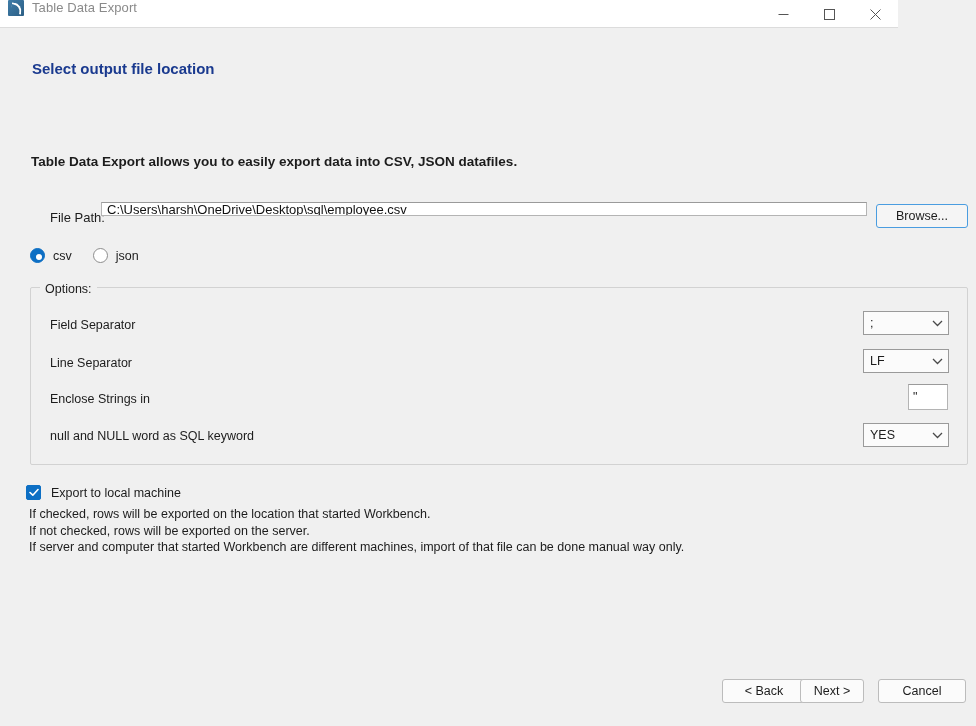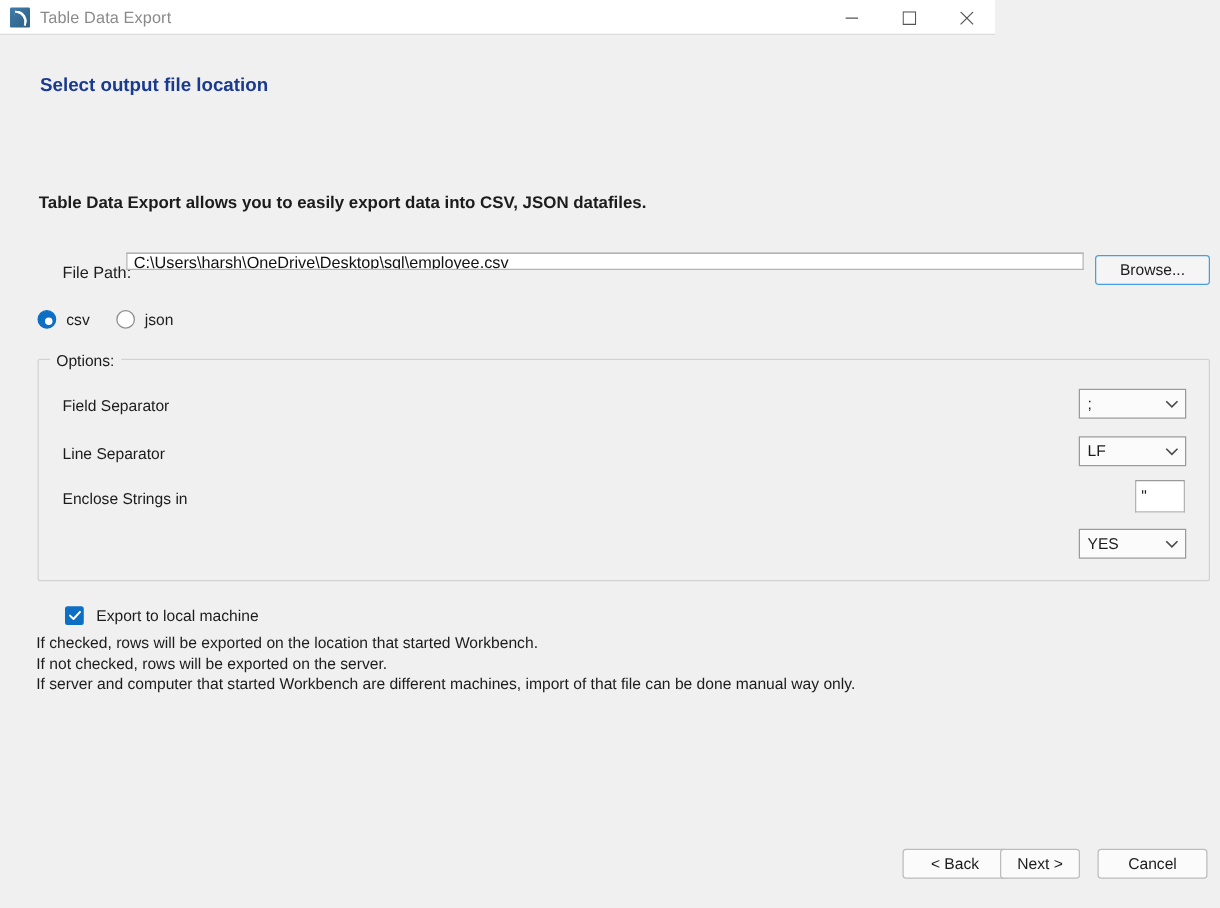--- a/index.html
+++ b/index.html
@@ -12,24 +12,24 @@
   }
   .window {
     position: relative;
     width: 976px; height: 726px;
     background: #f0f0f0;
   }
 
   
   .titlebar {
     position: absolute; top: 0; left: 0;
-    width: 796px; height: 28px;
+    width: 898px; height: 28px;
     background: #ffffff;
     border-bottom: 1px solid #dcdcdc;
-    display: flex; align-items: center;
+    display: flex; 
   }
   .app-icon {
     width: 16px; height: 16px;
     margin-left: 8px; margin-right: 8px;
     background: linear-gradient(135deg, #3f7ca8 0%, #2c5f85 100%);
     border-radius: 1px;
     position: relative; flex: none;
   }
   .app-icon::before {
     content: "";
@@ -173,21 +173,21 @@
     border: 1px solid #b4b4b4;
     border-top-color: #9a9a9a;
     font-family: "Liberation Sans", sans-serif;
     font-size: 12.5px; color: #1c1c1c;
     padding: 0 4px;
     outline: none;
   }
 
   
   .cbrow {
-    position: absolute; left: 52px; top: 485px;
+    position: absolute; left: 26px; top: 485px;
     display: flex; align-items: center; cursor: default;
   }
   .cbox {
     width: 15px; height: 15px;
     border-radius: 2px;
     background: #0d6fc4;
     border: 1px solid #0d6fc4;
     display: flex; align-items: center; justify-content: center;
     flex: none;
   }
@@ -285,20 +285,21 @@
     <span class="chev">
       <svg width="11" height="7" viewBox="0 0 11 7">
           <polyline points="1,1 5.5,5.5 10,1" fill="none" stroke="#4a4a4a" stroke-width="1.3"></polyline>
         </svg>
     </span>
   </div>
 
   <div class="opt-label opt-r3">Enclose Strings in</div>
   <input class="small-input" type="text" value="&quot;" style="">
 
+  <div class="opt-label opt-r4">null and NULL word as SQL keyword</div>
   <div class="combo c-r4">
     <span class="val">YES</span>
     <span class="chev">
       <svg width="11" height="7" viewBox="0 0 11 7">
           <polyline points="1,1 5.5,5.5 10,1" fill="none" stroke="#4a4a4a" stroke-width="1.3"></polyline>
         </svg>
     </span>
   </div>
 
   <div class="cbrow">

